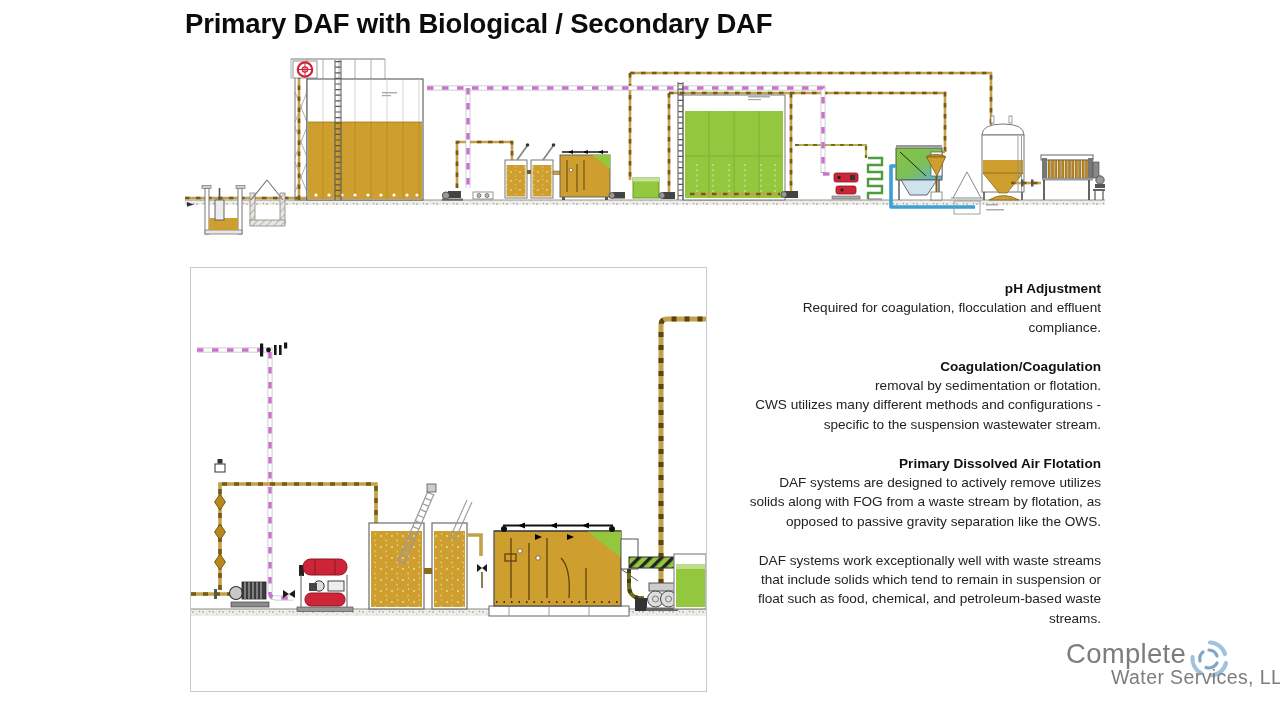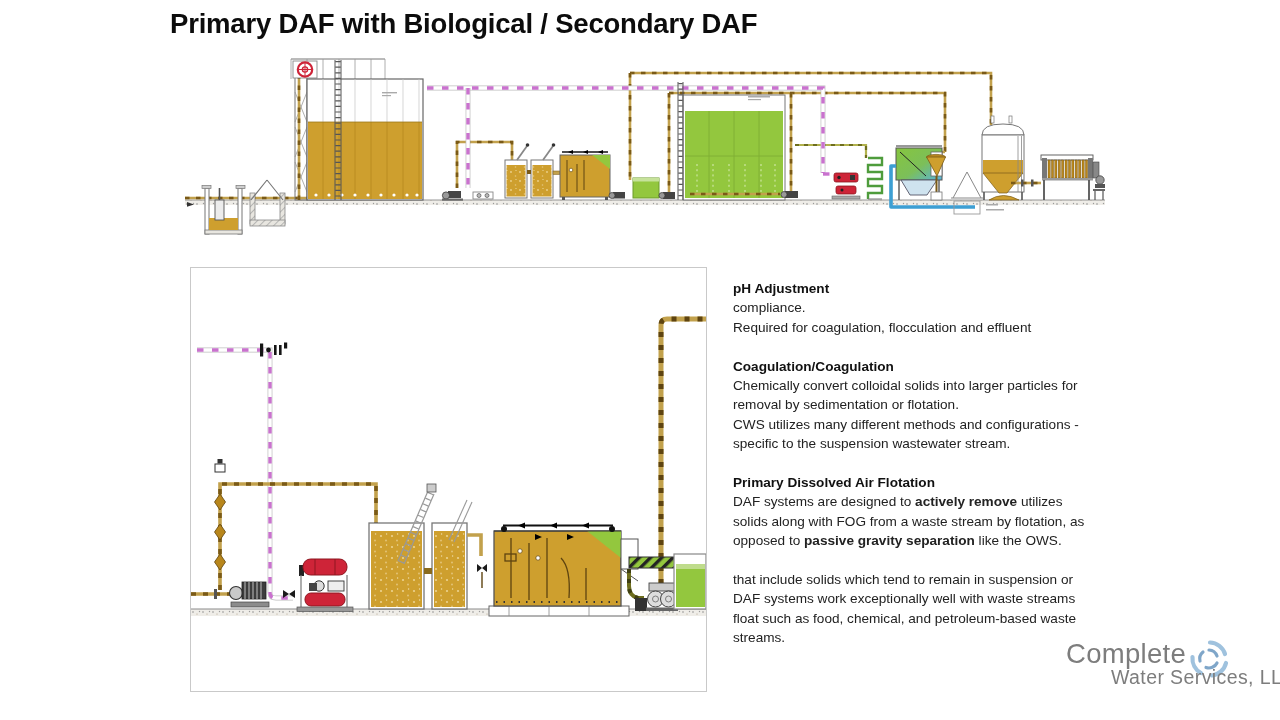--- a/index.html
+++ b/index.html
@@ -3,31 +3,31 @@
 <meta charset="utf-8">
 <style>
   :root{
     --amber:#CE9F2E; --amber-d:#6e4f12; --green:#93C73E; --green-l:#C3DF92;
     --khaki:#C2A14C; --brown:#7A5A17; --magenta:#C972CE; --blue:#3D9FD3;
     --red:#CE2438; --lgray:#7D7D7D; --lblue:#9FC2DE; --txt:#1a1a1a;
   }
   html,body{margin:0;padding:0;background:#fff;}
   .stage{position:relative;width:1280px;height:720px;background:#fff;overflow:hidden;
          font-family:"Liberation Sans",sans-serif;color:var(--txt);}
-  .page-title{position:absolute;left:170px;top:8px;font-size:27.5px;font-weight:bold;
+  .page-title{position:absolute;left:185px;top:8px;font-size:27.5px;font-weight:bold;
               letter-spacing:-0.2px;color:#0c0c0c;white-space:nowrap;}
   .overview-svg{position:absolute;left:185px;top:52px;}
   .detail-box{position:absolute;left:190px;top:267px;width:515px;height:423px;
               border:1px solid #c9c9c9;background:#fff;box-sizing:content-box;}
   .text-col{position:absolute;left:733px;top:279px;width:368px;font-size:13.6px;
-            line-height:19.4px;color:#222;}
+            line-height:19.4px;color:#222;text-align:right;}
   .text-col .section + .section{margin-top:19.4px;}
   .sec-heading{font-weight:bold;color:#111;}
   .para.gap{margin-top:19.4px;}
-  .b{font-weight:bold;}
+  .b{font-weight:normal;}
   .logo{position:absolute;left:1066px;top:638px;width:212px;height:62px;color:var(--lgray);}
   .logo .l1{display:flex;align-items:flex-start;}
   .logo .l1 span{font-size:27.5px;letter-spacing:0.3px;}
   .logo .l1 svg{margin-left:3px;margin-top:1px;}
   .logo .l2{margin-left:45px;margin-top:-13px;font-size:19.5px;letter-spacing:0.4px;white-space:nowrap;}
   
   .kb{stroke:var(--khaki);stroke-width:2.6;fill:none;}
   .kd{stroke:var(--brown);stroke-width:2.6;fill:none;stroke-dasharray:4.5 6.5;}
   .kb5{stroke:var(--khaki);stroke-width:5;fill:none;}
   .kd5{stroke:#5e4410;stroke-width:5;fill:none;stroke-dasharray:5 8;}
@@ -442,43 +442,42 @@
         <rect x="485" y="296" width="29" height="43" fill="var(--green)"></rect>
         <rect x="485" y="296" width="29" height="5" fill="#bfdc8c"></rect>
       </g>
     </svg>
   </div>
 
   <div class="text-col">
       <div class="section">
         <div class="sec-heading">pH Adjustment</div>
         <div class="para">
+          <div class="line"><span>Required for coagulation, flocculation and effluent</span></div>
           <div class="line"><span>compliance.</span></div>
-          <div class="line"><span>Required for coagulation, flocculation and effluent</span></div>
         </div>
       </div>
       <div class="section">
         <div class="sec-heading">Coagulation/Coagulation</div>
         <div class="para">
-          <div class="line"><span>Chemically convert colloidal solids into larger particles for</span></div>
           <div class="line"><span>removal by sedimentation or flotation.</span></div>
           <div class="line"><span>CWS utilizes many different methods and configurations -</span></div>
           <div class="line"><span>specific to the suspension wastewater stream.</span></div>
         </div>
       </div>
       <div class="section">
         <div class="sec-heading">Primary Dissolved Air Flotation</div>
         <div class="para">
           <div class="line"><span>DAF systems are designed to </span><span class="b">actively remove</span><span> utilizes</span></div>
           <div class="line"><span>solids along with FOG from a waste stream by flotation, as</span></div>
           <div class="line"><span>opposed to </span><span class="b">passive gravity separation</span><span> like the OWS.</span></div>
         </div>
         <div class="para gap">
+          <div class="line"><span>DAF systems work exceptionally well with waste streams</span></div>
           <div class="line"><span>that include solids which tend to remain in suspension or</span></div>
-          <div class="line"><span>DAF systems work exceptionally well with waste streams</span></div>
           <div class="line"><span>float such as food, chemical, and petroleum-based waste</span></div>
           <div class="line"><span>streams.</span></div>
         </div>
       </div>
     </div>
 
   <div class="logo">
     <div class="l1">
       <span>Complete</span>
       <svg width="40" height="40" viewBox="0 0 40 40">

